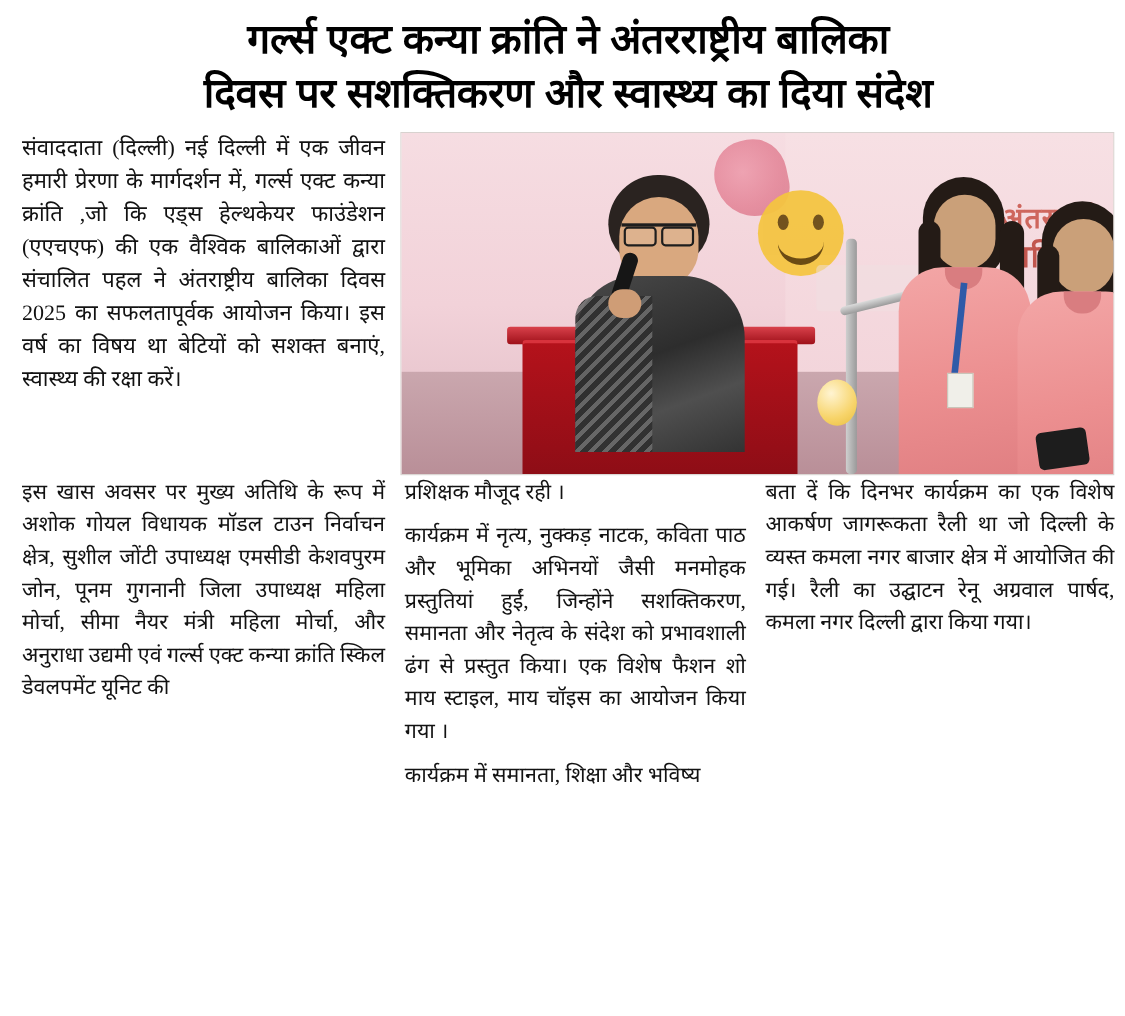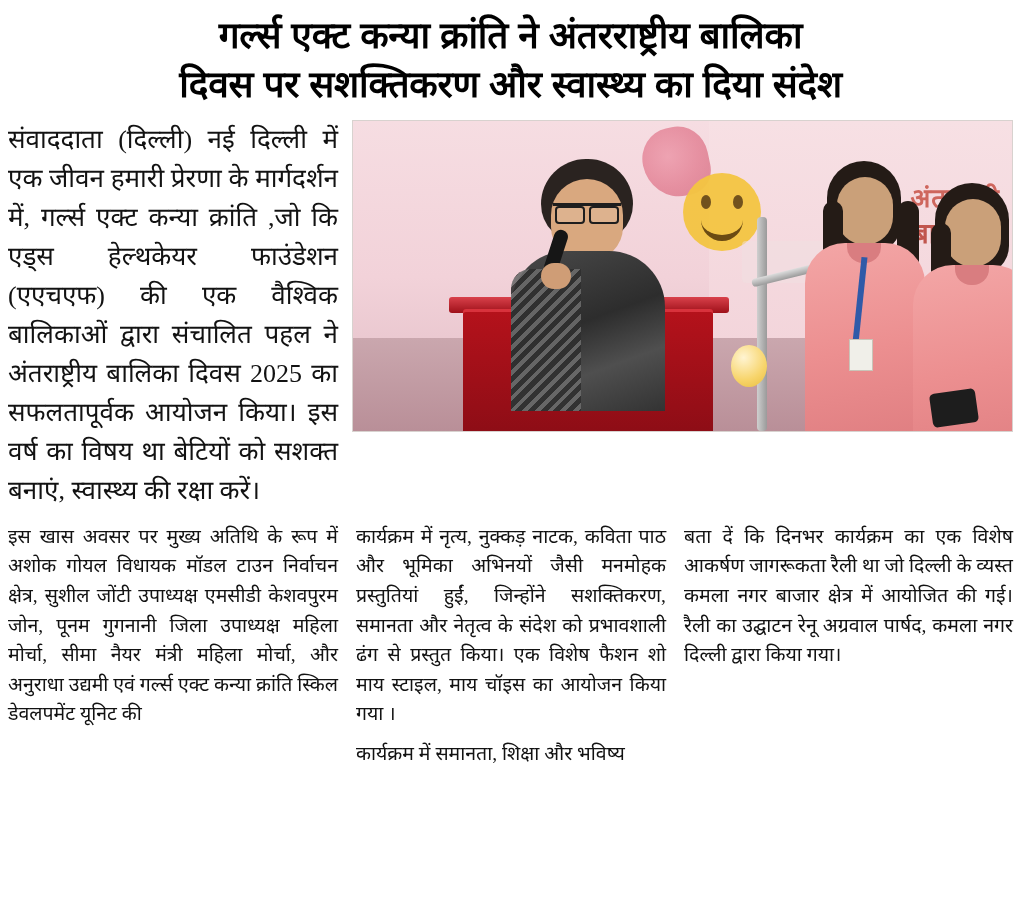--- a/index.html
+++ b/index.html
@@ -13,21 +13,21 @@
     font-family: "Liberation Serif", "DejaVu Serif", serif;
     color: #111111;
     overflow: hidden;
   }
   .page {
     position: relative;
     width: 1023px;
     height: 825px;
     background: #ffffff;
     box-sizing: border-box;
-    padding: 8px 10px 0 8px;
+    padding: 8px 10px 0 20px;
   }
   .headline {
     text-align: center;
     font-family: "Liberation Sans", "DejaVu Sans", sans-serif;
     font-weight: bold;
     font-size: 37px;
     line-height: 1.32;
     letter-spacing: -0.2px;
     color: #000000;
     margin: 4px 6px 10px 6px;
@@ -326,21 +326,21 @@
   .lead-col p, .cols p {
     margin: 0 0 10px 0;
     text-align: justify;
     text-justify: inter-word;
     font-size: 19.5px;
     line-height: 1.52;
     font-family: "Liberation Serif", "DejaVu Serif", serif;
     color: #121212;
   }
   .lead-col p {
-    font-size: 26px;
+    font-size: 20px;
     line-height: 1.5;
   }
   .cols {
     margin-top: 8px;
     display: flex;
     flex-direction: row;
     gap: 18px;
   }
   .col {
     flex: 1 1 0;
@@ -424,20 +424,21 @@
     </div>
   </div>
 
   <div class="cols below-photo">
 
     <div class="col c1">
       <p>इस खास अवसर पर मुख्य अतिथि के रूप में अशोक गोयल विधायक मॉडल टाउन निर्वाचन क्षेत्र, सुशील जोंटी उपाध्यक्ष एमसीडी केशवपुरम जोन, पूनम गुगनानी जिला उपाध्यक्ष महिला मोर्चा, सीमा नैयर मंत्री महिला मोर्चा, और अनुराधा उद्यमी एवं गर्ल्स एक्ट कन्या क्रांति स्किल डेवलपमेंट यूनिट की</p>
     </div>
 
     <div class="col c2">
+      <p>प्रशिक्षक मौजूद रही ।</p>
       <p>कार्यक्रम में नृत्य, नुक्कड़ नाटक, कविता पाठ और भूमिका अभिनयों जैसी मनमोहक प्रस्तुतियां हुईं, जिन्होंने सशक्तिकरण, समानता और नेतृत्व के संदेश को प्रभावशाली ढंग से प्रस्तुत किया। एक विशेष फैशन शो माय स्टाइल, माय चॉइस का आयोजन किया गया ।</p>
       <p>कार्यक्रम में समानता, शिक्षा और भविष्य</p>
     </div>
 
     <div class="col c3">
       <p>बता दें कि दिनभर कार्यक्रम का एक विशेष आकर्षण जागरूकता रैली था जो दिल्ली के व्यस्त कमला नगर बाजार क्षेत्र में आयोजित की गई। रैली का उद्घाटन रेनू अग्रवाल पार्षद, कमला नगर दिल्ली द्वारा किया गया।</p>
     </div>
 
   </div>
 </div>

